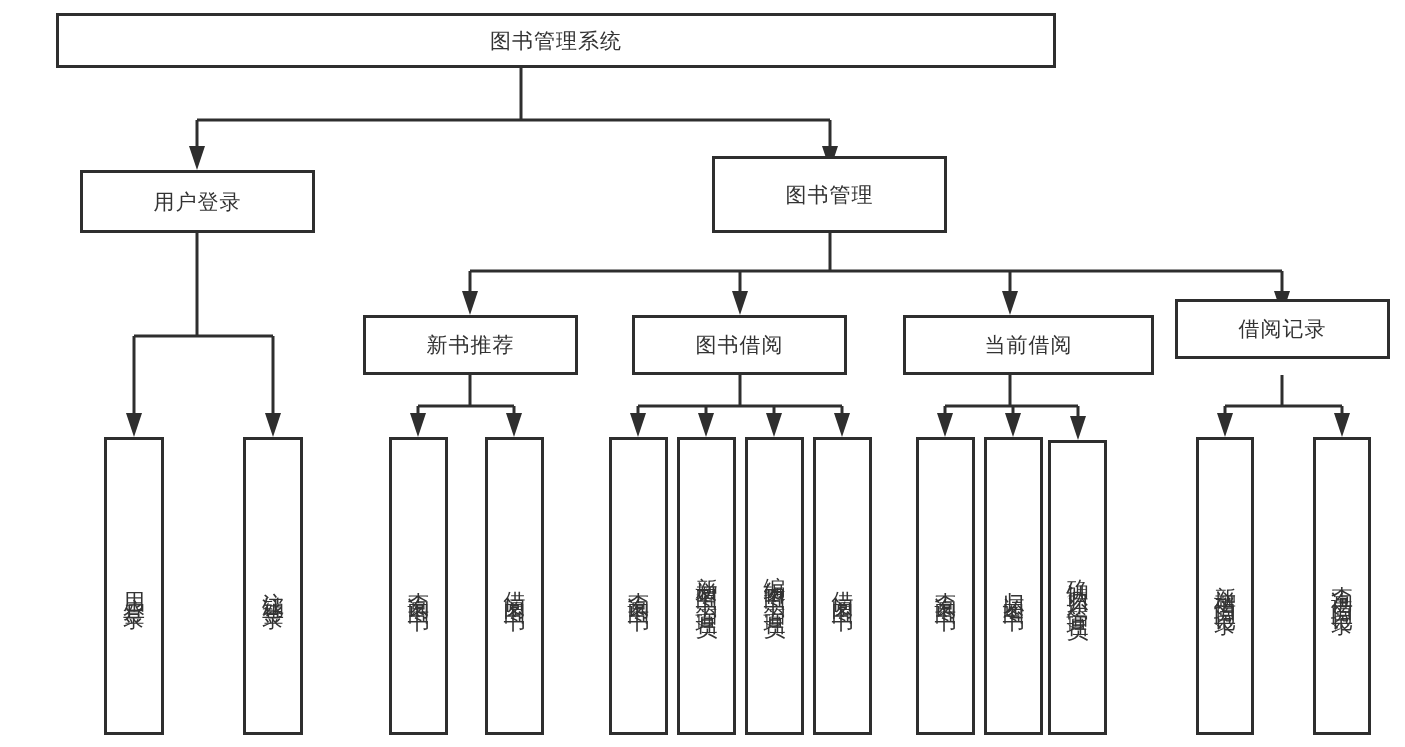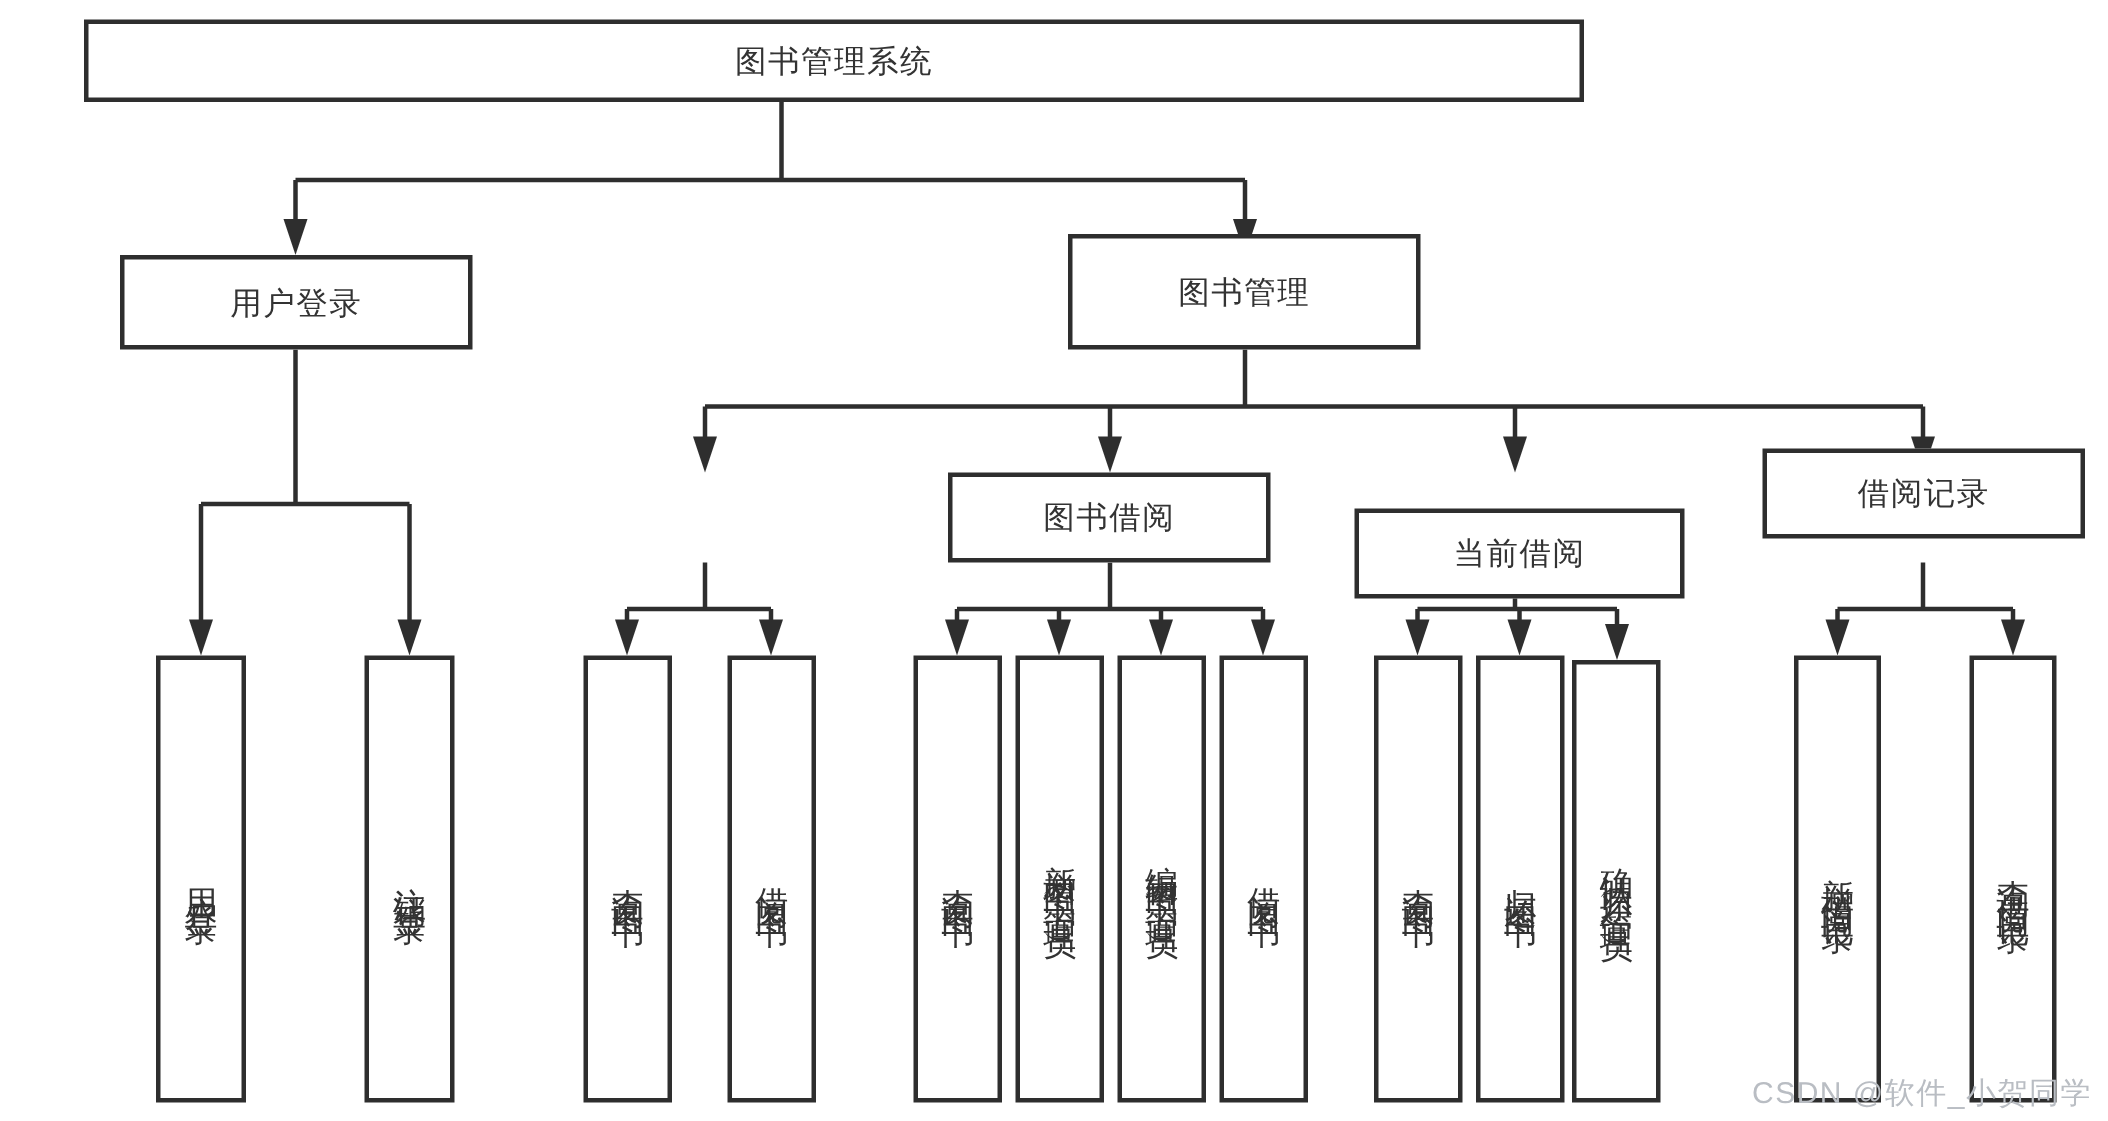--- a/index.html
+++ b/index.html
@@ -143,37 +143,37 @@
       <path d="M1342 406 V417"></path>
         <polygon points="1334,413 1350,413 1342,437"></polygon>
     </g>
   </svg>
 
   <div class="hbox" style="left:20px; top:13px; width:1000px; height:55px;margin-left:36px;">图书管理系统</div>
 
   <div class="hbox" style="left:80px; top:170px; width:235px; height:63px;">用户登录</div>
   <div class="hbox" style="left:712px; top:156px; width:235px; height:77px;">图书管理</div>
 
+  <div class="hbox" style="left:363px; top:315px; width:215px; height:60px;">新书推荐</div>
   <div class="hbox" style="left:632px; top:315px; width:215px; height:60px;">图书借阅</div>
-  <div class="hbox" style="left:903px; top:315px; width:220px; height:60px;margin-top:24px;">当前借阅</div>
+  <div class="hbox" style="left:903px; top:315px; width:251px; height:60px;">当前借阅</div>
   <div class="hbox" style="left:1175px; top:299px; width:215px; height:60px;">借阅记录</div>
 
   <div class="vbox" style="left:104px; width:60px;">用户登录</div>
   <div class="vbox" style="left:243px; width:60px;">注销登录</div>
 
   <div class="vbox" style="left:389px; width:59px;">查询图书</div>
   <div class="vbox" style="left:485px; width:59px;">借阅图书</div>
 
   <div class="vbox" style="left:609px; width:59px;">查询图书</div>
   <div class="vbox" style="left:677px; width:59px;">新增图书（管理员）</div>
   <div class="vbox" style="left:745px; width:59px;">编辑图书（管理员）</div>
   <div class="vbox" style="left:813px; width:59px;">借阅图书</div>
 
   <div class="vbox" style="left:916px; width:59px;">查询图书</div>
   <div class="vbox" style="left:984px; width:59px;">归还图书</div>
   <div class="vbox" style="left:1048px; width:59px; top:440px; height:295px;">确认归还（管理员）</div>
 
   <div class="vbox" style="left:1196px; width:58px;">新增借阅记录</div>
   <div class="vbox" style="left:1313px; width:58px;">查询借阅记录</div>
 
-  <div class="watermark">CSDN @软件_小贺同学</div>
 
 </div>
 
 </body></html>

